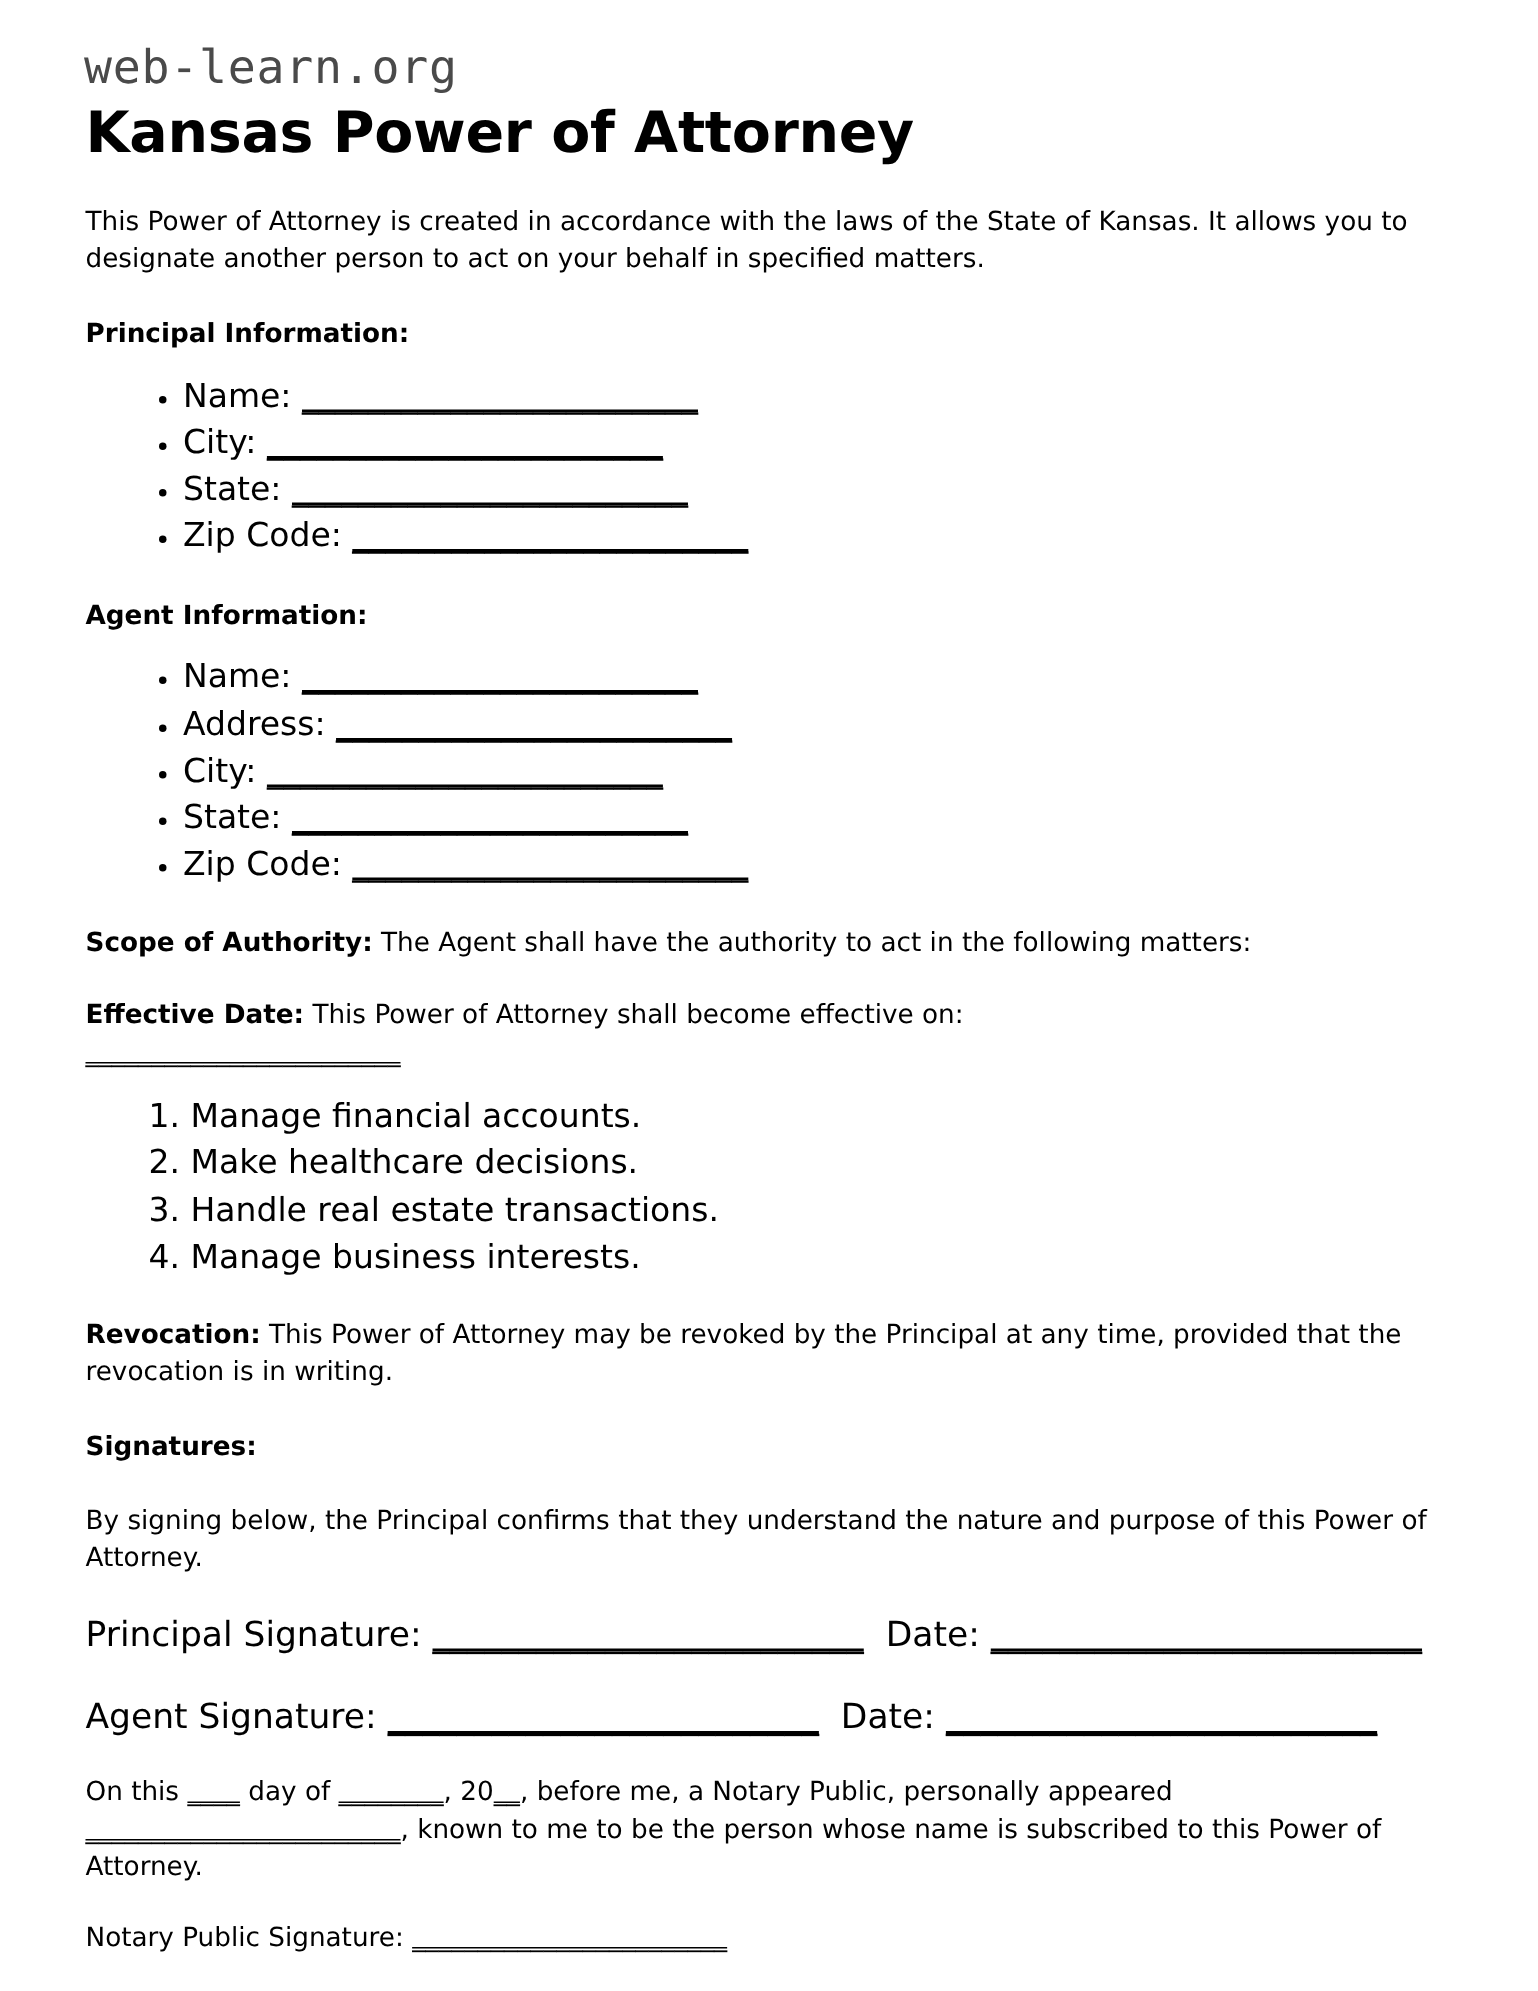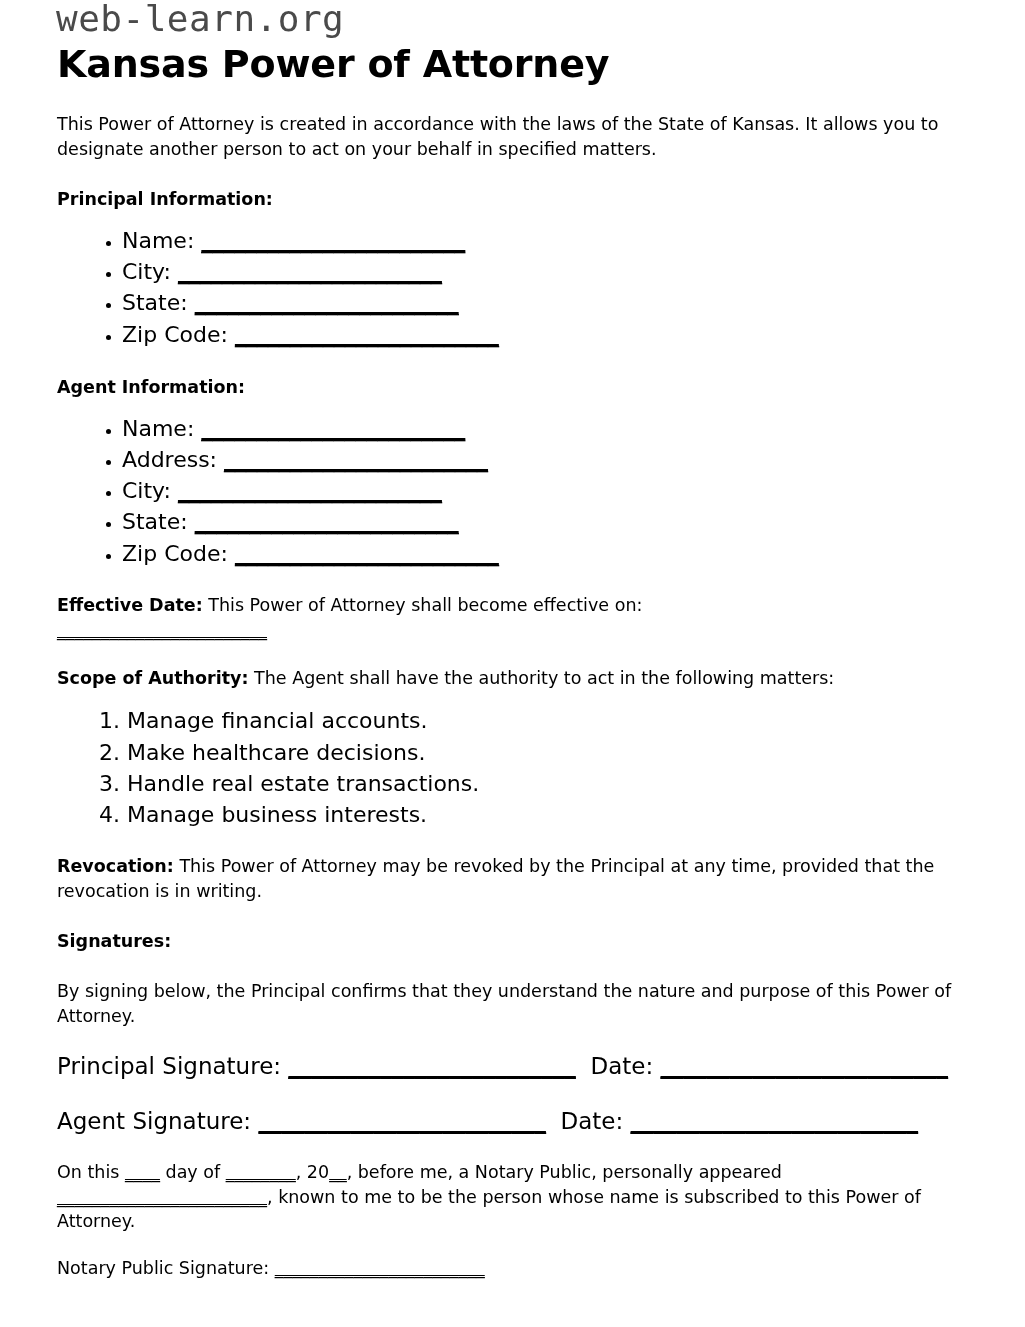--- a/index.html
+++ b/index.html
@@ -17,24 +17,25 @@
   .page {
     box-sizing: border-box;
     width: 1025px;
     height: 1327px;
     padding: 0px 72px 0px 55px;
     background: #ffffff;
     position: relative;
   }
   .watermark {
     font-family: "DejaVu Sans Mono", monospace;
-    font-size: 36px;
+    font-size: 31px;
     color: #4a4a4a;
     letter-spacing: 0.5px;
     margin: 0;
+    padding-top: 29px;
     padding-left: 1px;
     line-height: 1.05;
     white-space: pre;
   }
   .doc-title {
     font-size: 38px;
     font-weight: bold;
     margin: 0;
     padding-top: 5px;
     padding-left: 2px;
@@ -114,23 +115,23 @@
 
   <h3 class="section-head">Agent Information:</h3>
   <ul class="field-list">
     <li><span>Name:</span> <span class="blank">________________________</span></li>
     <li><span>Address:</span> <span class="blank">________________________</span></li>
     <li><span>City:</span> <span class="blank">________________________</span></li>
     <li><span>State:</span> <span class="blank">________________________</span></li>
     <li><span>Zip Code:</span> <span class="blank">________________________</span></li>
   </ul>
 
+  <p class="lead-para"><b>Scope of Authority:</b> <span>The Agent shall have the authority to act in the following matters:</span></p>
+
   <p class="lead-para"><b>Effective Date:</b> <span>This Power of Attorney shall become effective on:</span><br><span class="blank">________________________</span></p>
-
-  <p class="lead-para"><b>Scope of Authority:</b> <span>The Agent shall have the authority to act in the following matters:</span></p>
   <ol class="scope-list">
     <li>Manage financial accounts.</li>
     <li>Make healthcare decisions.</li>
     <li>Handle real estate transactions.</li>
     <li>Manage business interests.</li>
   </ol>
 
   <p class="lead-para"><b>Revocation:</b> <span>This Power of Attorney may be revoked by the Principal at any time, provided that the revocation is in writing.</span></p>
 
   <h3 class="section-head">Signatures:</h3>

